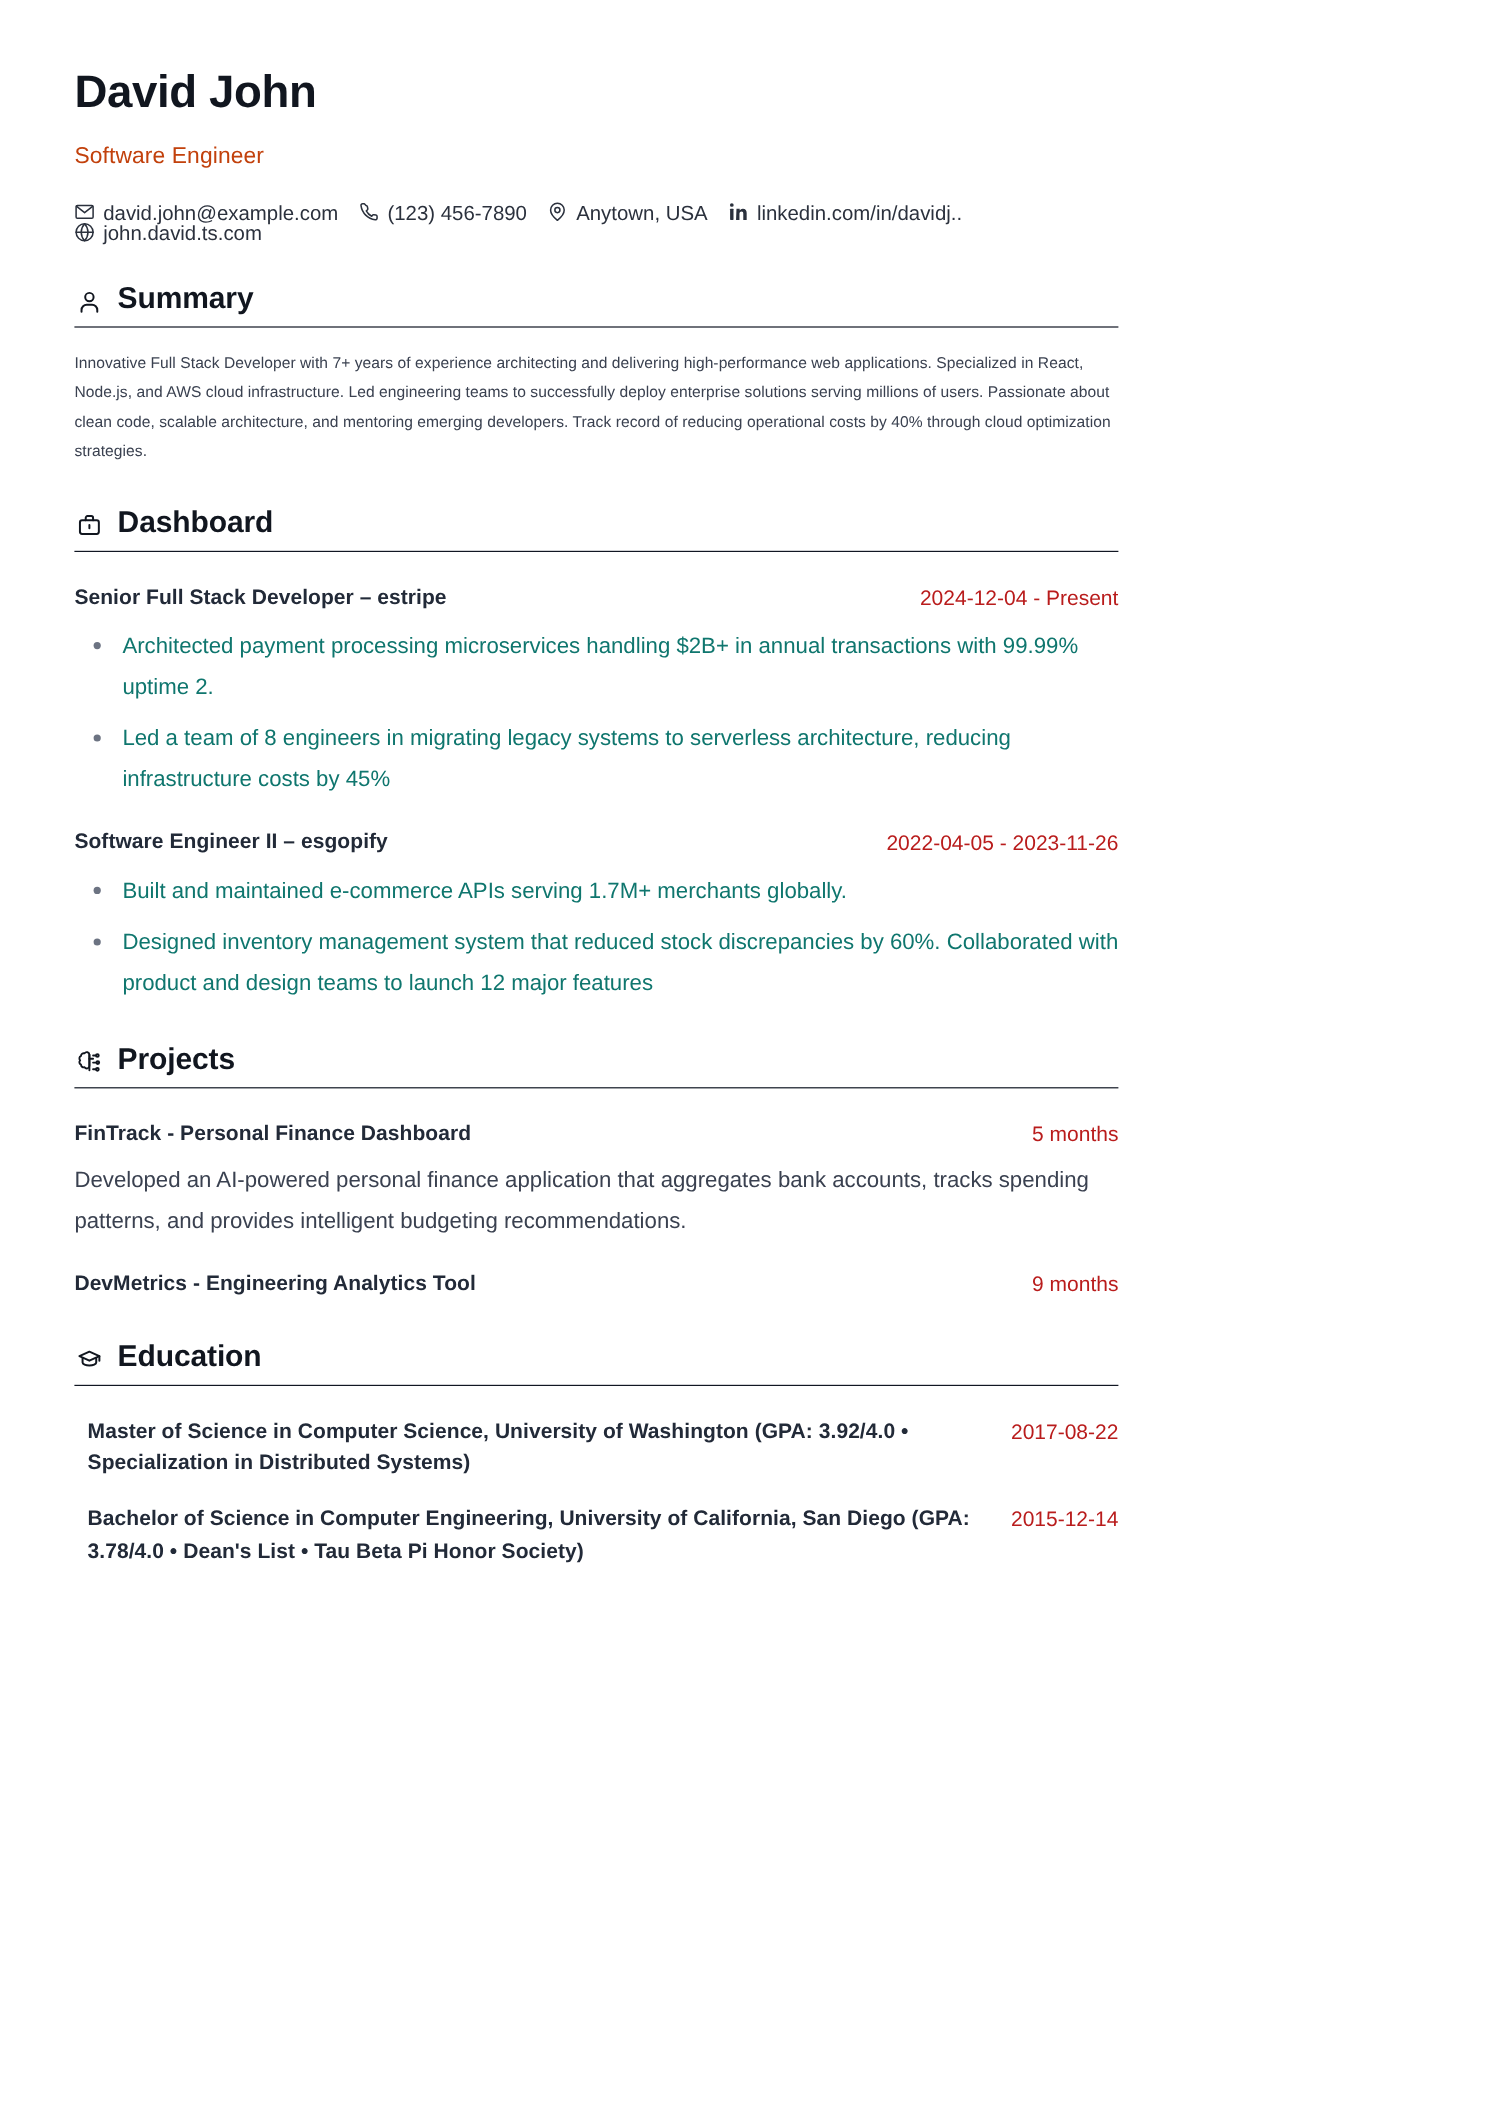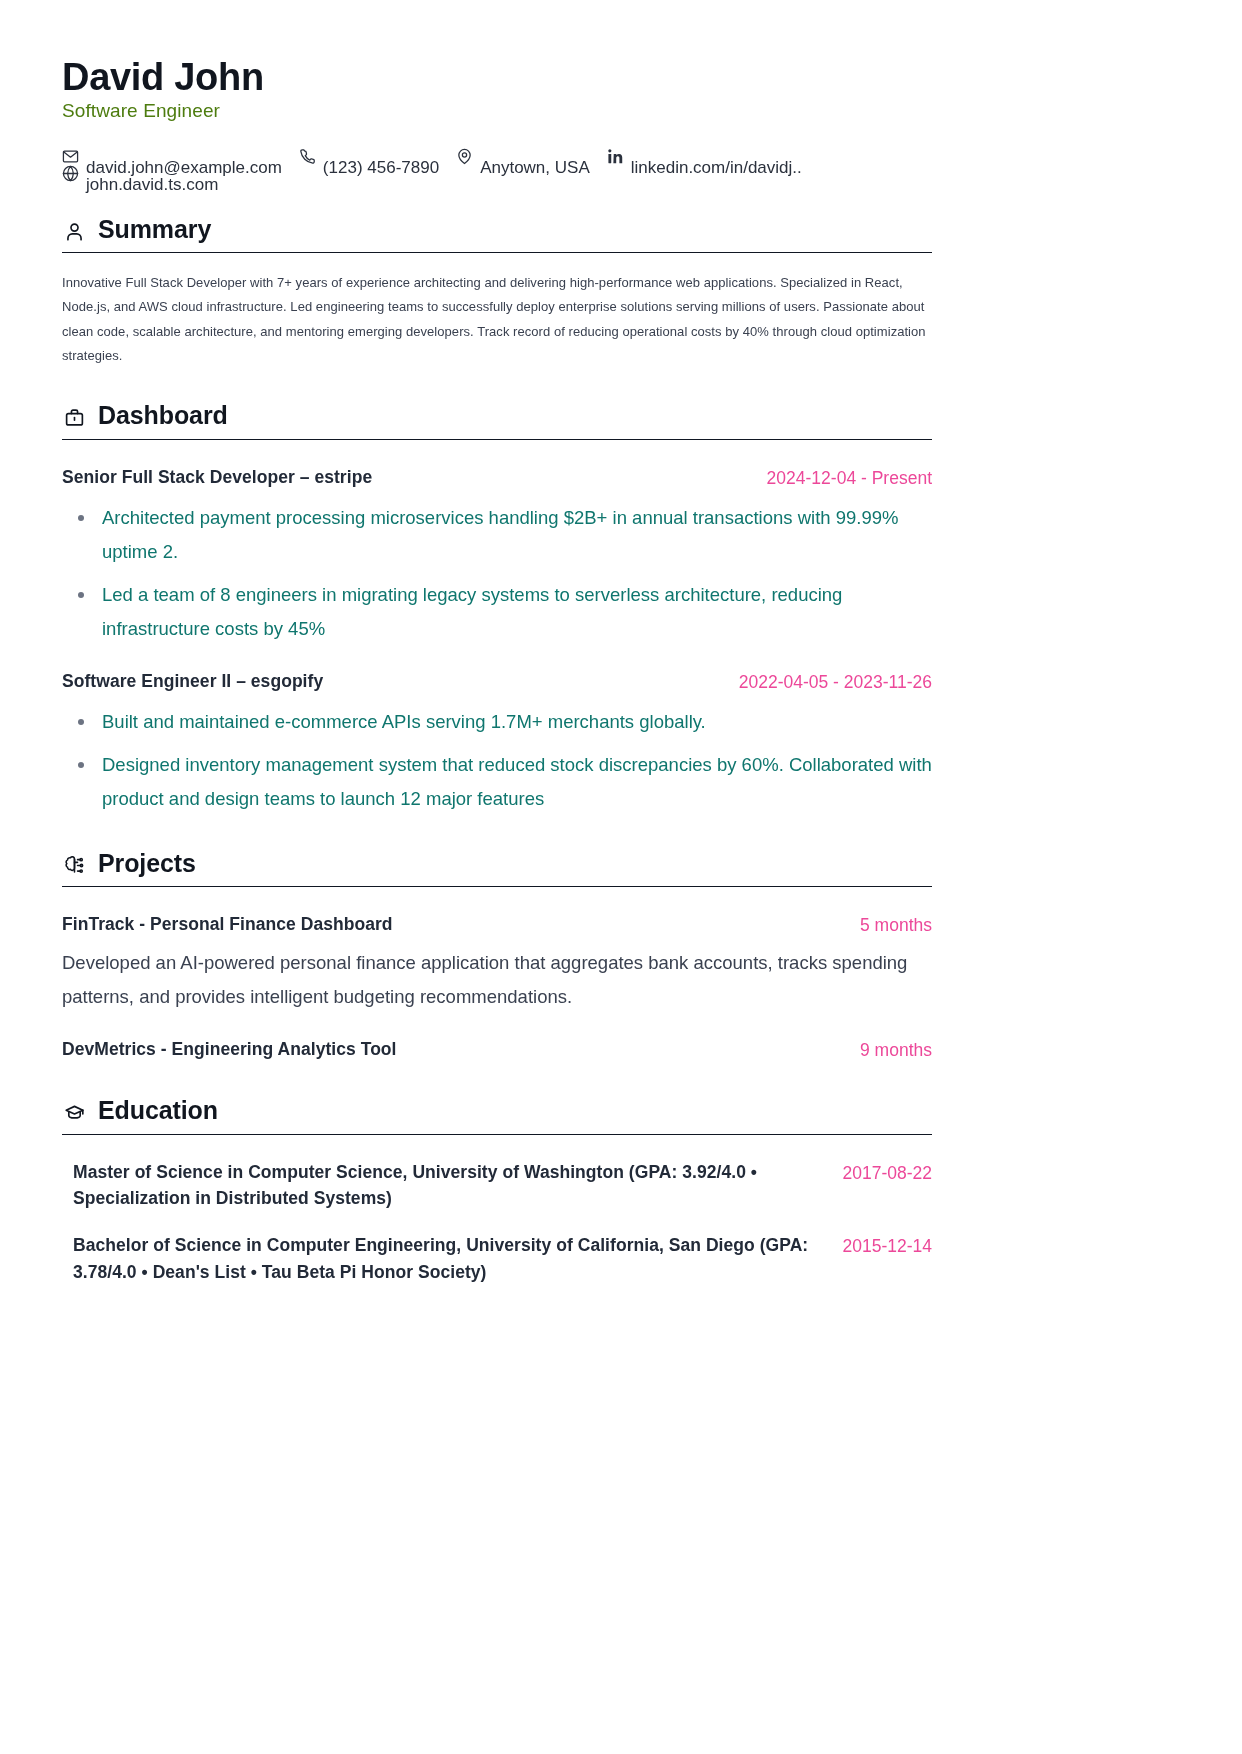--- a/index.html
+++ b/index.html
@@ -29,21 +29,22 @@
     font-weight: bold;
     letter-spacing: -0.3px;
     color: #11161f;
     line-height: 1.15;
     margin-top: 4px;
   }
 
   .headline {
     font-size: 19px;
     font-weight: normal;
-    color: #4d7c0f;
+    color: #c2410c;
+    margin-top: 20px;
     letter-spacing: 0.1px;
   }
 
   .contact-row {
     margin-top: 26px;
     display: flex;
     flex-wrap: wrap;
     align-items: center;
     gap: 0px;
     font-size: 17px;
@@ -54,21 +55,21 @@
     display: inline-flex;
     align-items: center;
     gap: 7px;
     margin-right: 17px;
     white-space: nowrap;
     line-height: 1;
   }
   .contact-item:last-child { margin-right: 0; }
 
   .contact-item svg { display: block; flex: none; }
-  .contact-text { line-height: 1; position: relative; top: 11px; }
+  .contact-text { line-height: 1; position: relative; top: 1px; }
 
   
   .section { margin-top: 34px; }
 
   .section-head {
     display: flex;
     align-items: flex-end;
     gap: 12px;
     padding-bottom: 9px;
   }
@@ -120,21 +121,21 @@
   .entry-title {
     font-size: 17.5px;
     font-weight: bold;
     color: #222a38;
     line-height: 1.52;
     letter-spacing: 0.05px;
   }
 
   .entry-date {
     font-size: 17.5px;
-    color: #ec4899;
+    color: #b91c1c;
     white-space: nowrap;
     flex: none;
     line-height: 1.52;
     padding-top: 1px;
   }
 
   .bullets {
     list-style: none;
     margin-top: 10px;
   }

